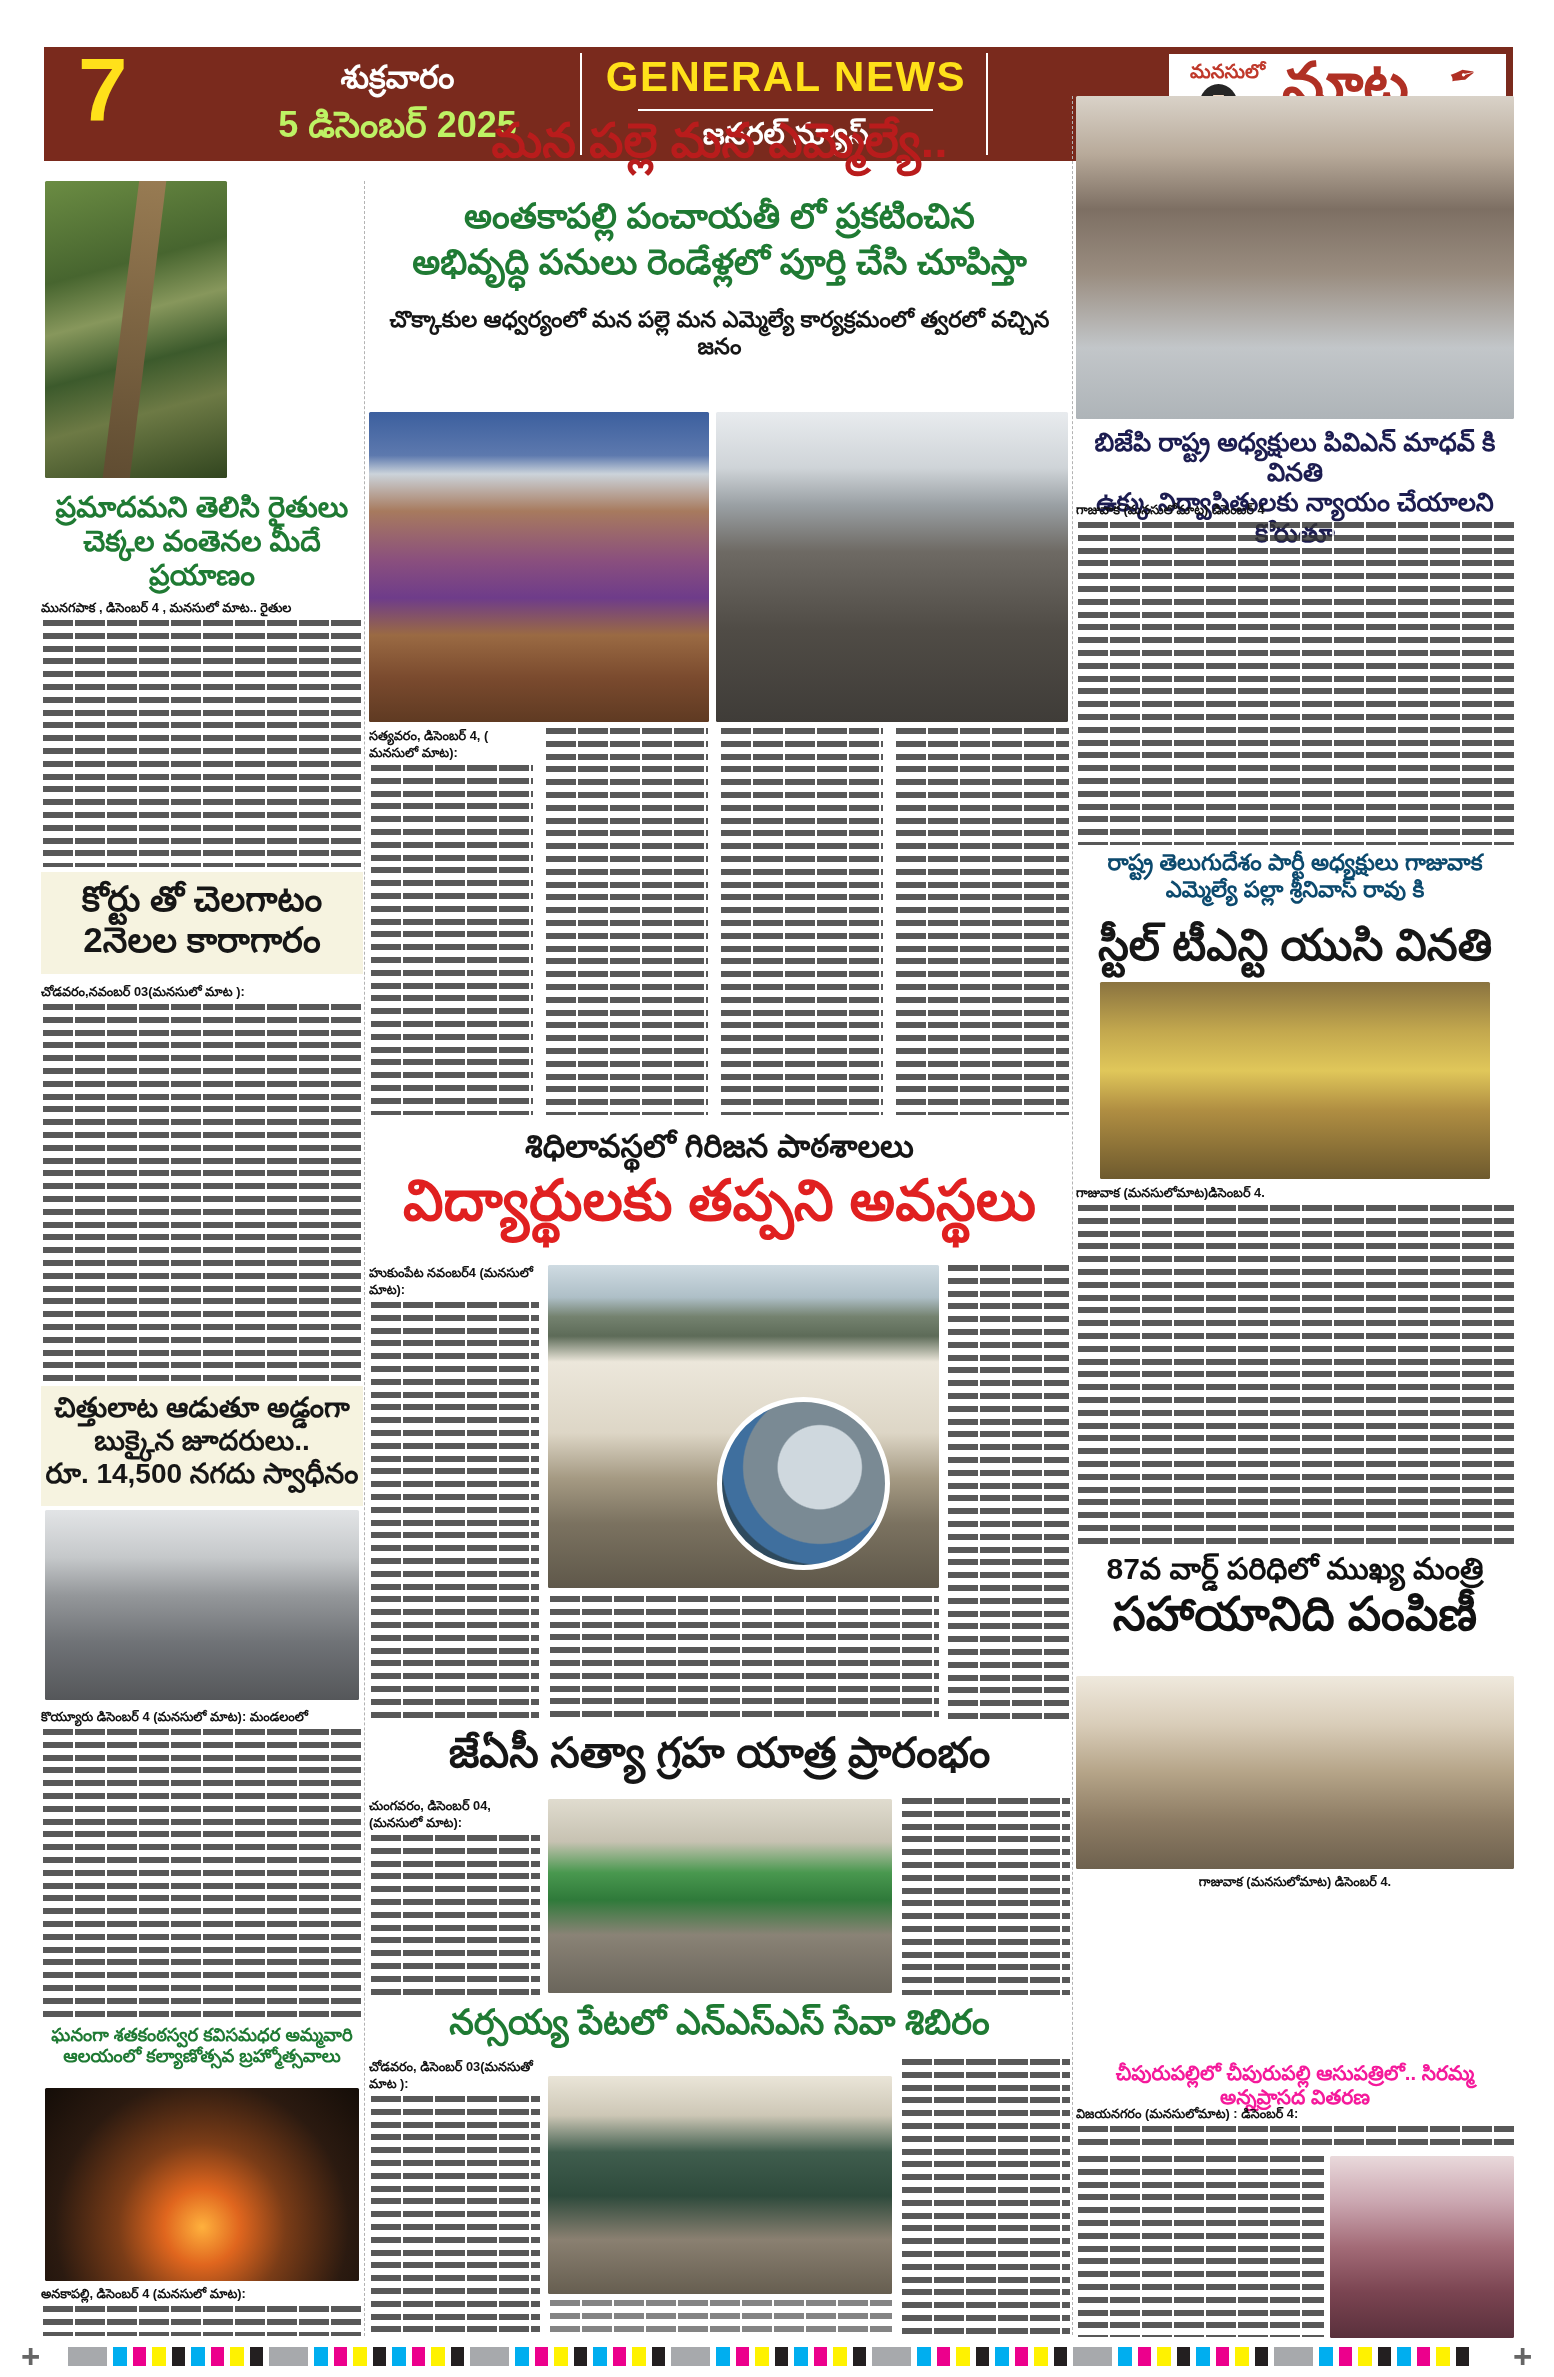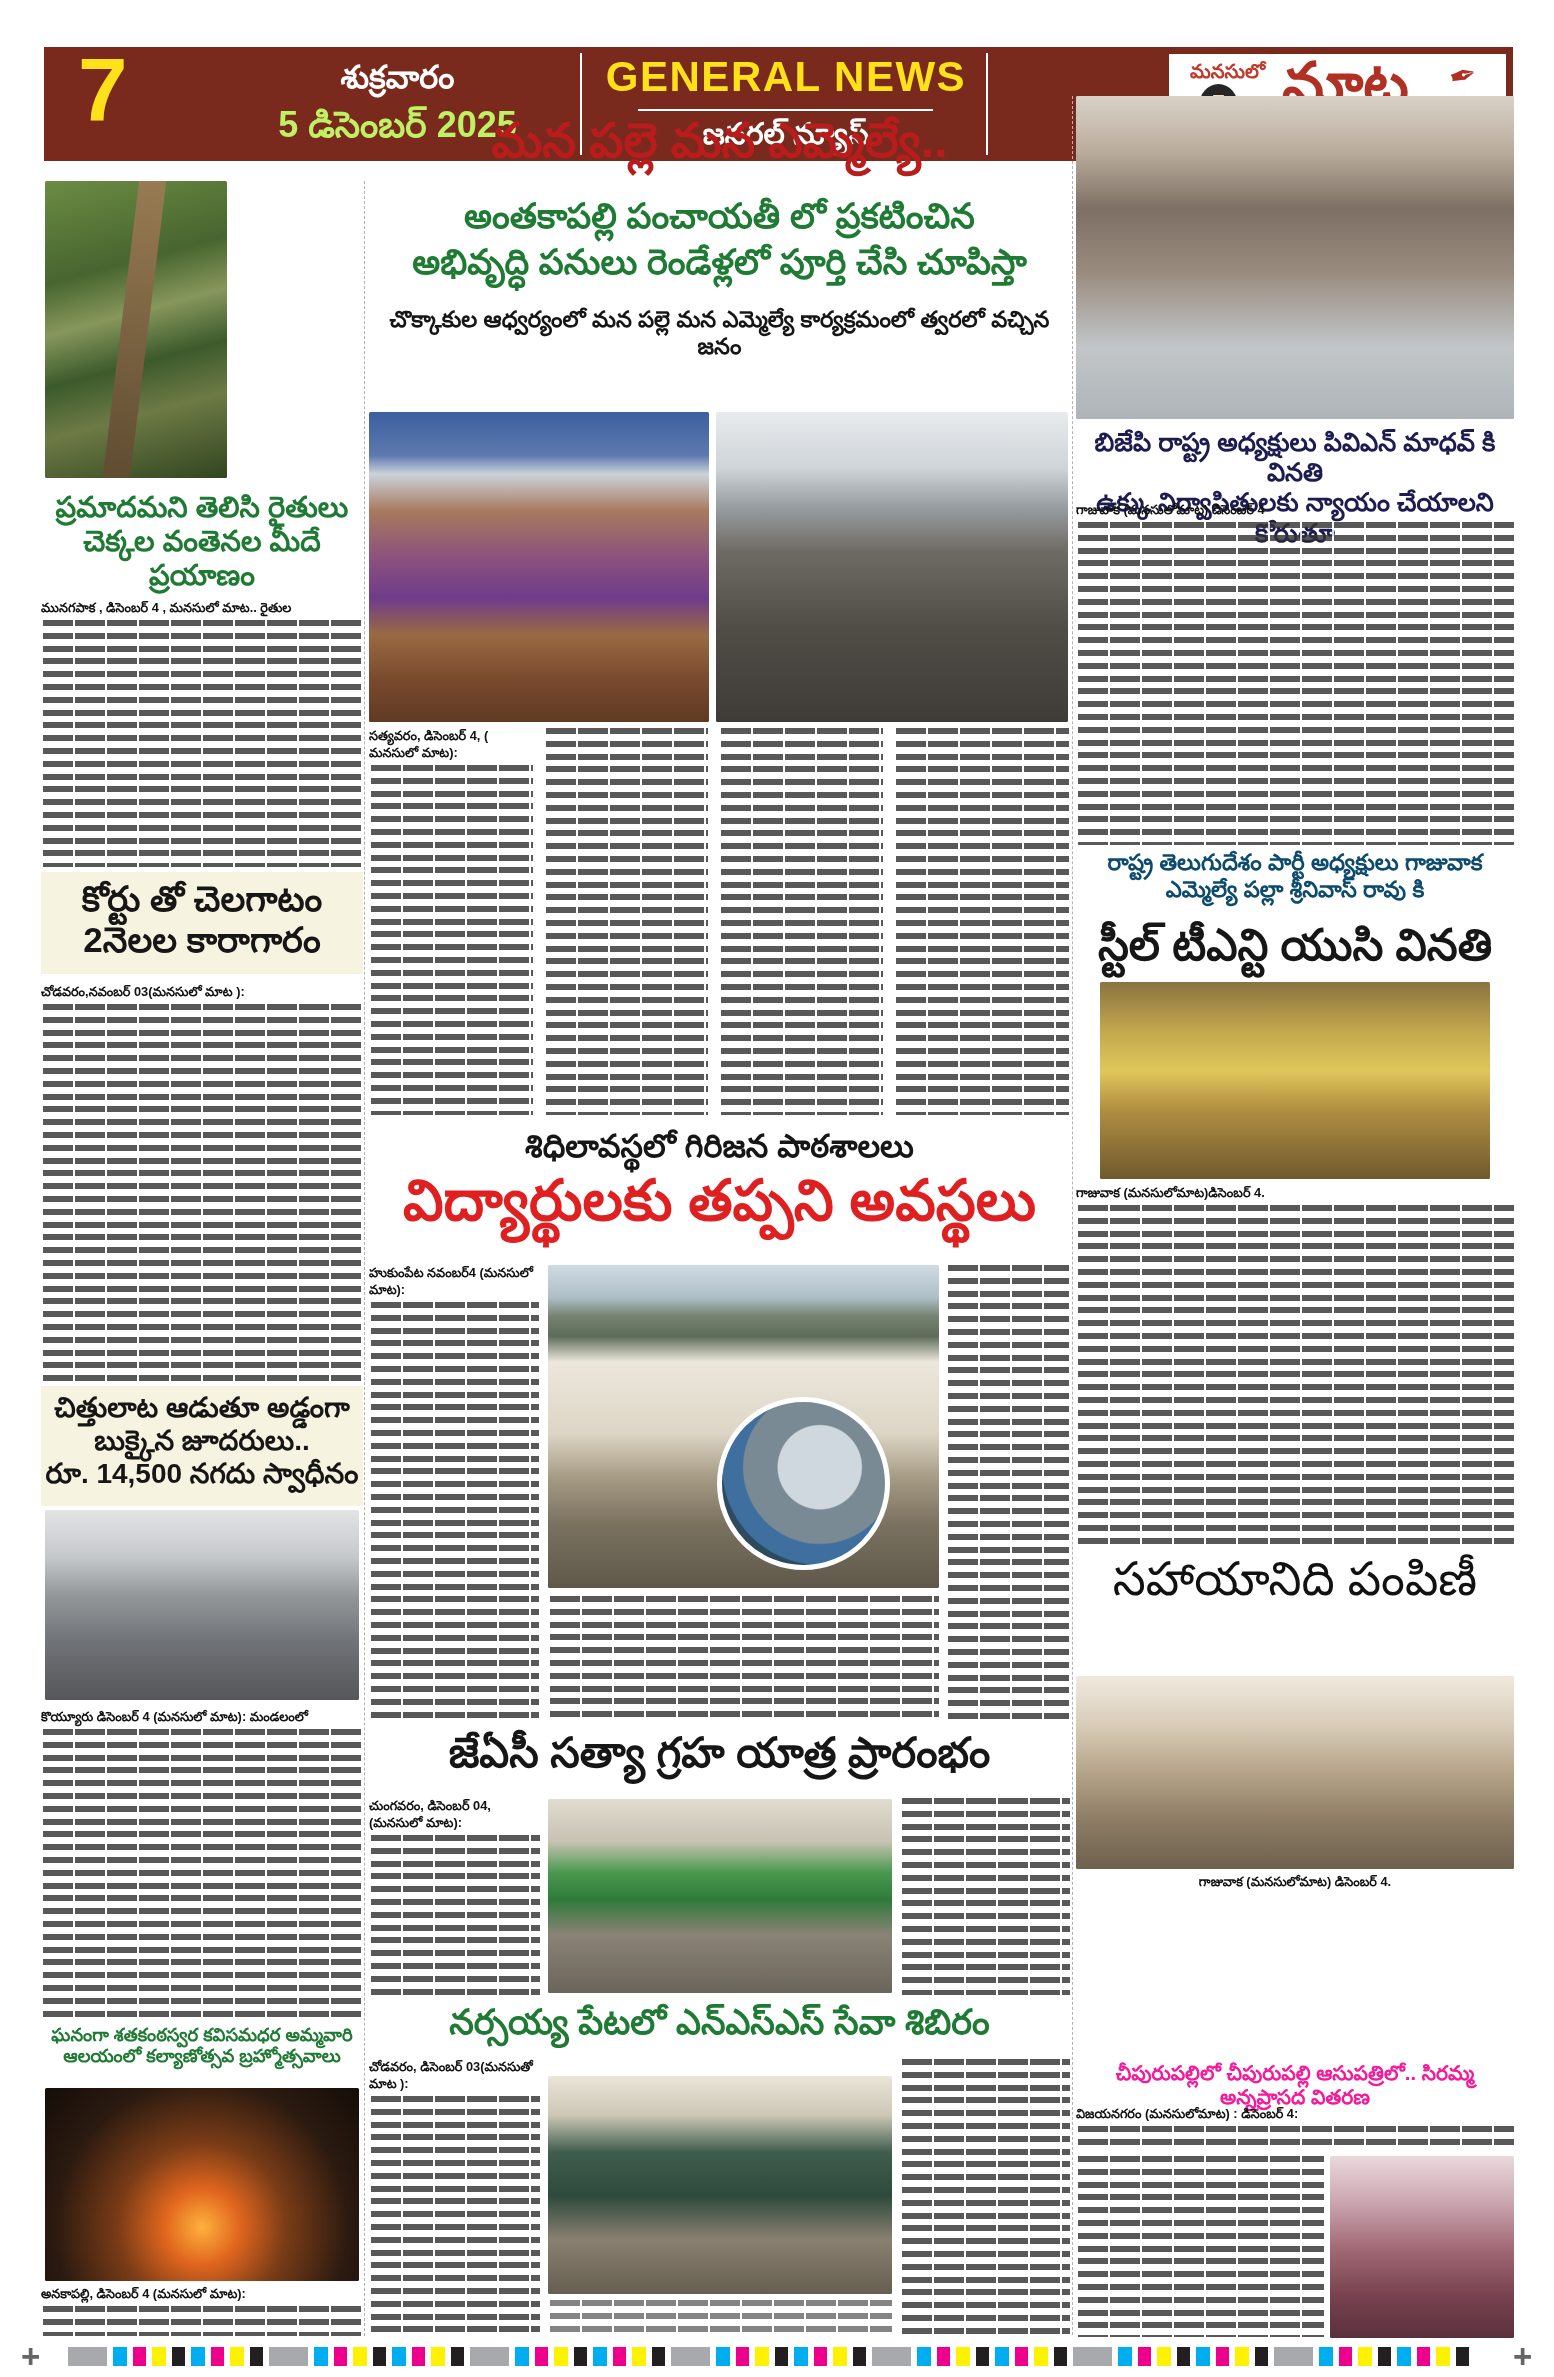--- a/index.html
+++ b/index.html
@@ -195,21 +195,22 @@
   <div>ఎమ్మెల్యే పల్లా శ్రీనివాస్ రావు కి</div>
 </div>
 <div class="abs hl" style="left:1076px;top:919px;width:438px;font-size:44px;color:#161616;">స్టీల్ టీఎన్టి యుసి వినతి</div>
 <div class="photo ph-yellow" style="left:1100px;top:982px;width:390px;height:197px;"></div>
 <div class="abs story" style="left:1076px;top:1185px;width:438px;height:363px;">
   <div class="dateline">గాజువాక (మనసులోమాట)డిసెంబర్ 4.</div>
   <div class="sim"></div>
 </div>
 
 <div class="abs hl" style="left:1076px;top:1551px;width:438px;">
-  <div style="font-size:47px;font-weight:normal;">సహాయానిది పంపిణీ</div>
+  <div style="font-size:30px;font-weight:bold;">87వ వార్డ్ పరిధిలో ముఖ్య మంత్రి</div>
+  <div style="font-size:47px;font-weight:bold;">సహాయానిది పంపిణీ</div>
 </div>
 <div class="photo ph-ward" style="left:1076px;top:1676px;width:438px;height:193px;"></div>
 <div class="abs story" style="left:1076px;top:1874px;width:438px;height:184px;align-items:center;">
   <div class="dateline">గాజువాక (మనసులోమాట) డిసెంబర్ 4.</div>
   <div class="sim"></div>
 </div>
 
 <div class="abs hl" style="left:1076px;top:2062px;width:438px;font-size:20.3px;color:#f5199b;">చీపురుపల్లిలో చీపురుపల్లి ఆసుపత్రిలో.. సిరమ్మ అన్నప్రాసద వితరణ</div>
 <div class="abs story" style="left:1076px;top:2106px;width:438px;height:45px;">
   <div class="dateline">విజయనగరం (మనసులోమాట) : డిసెంబర్ 4:</div>

